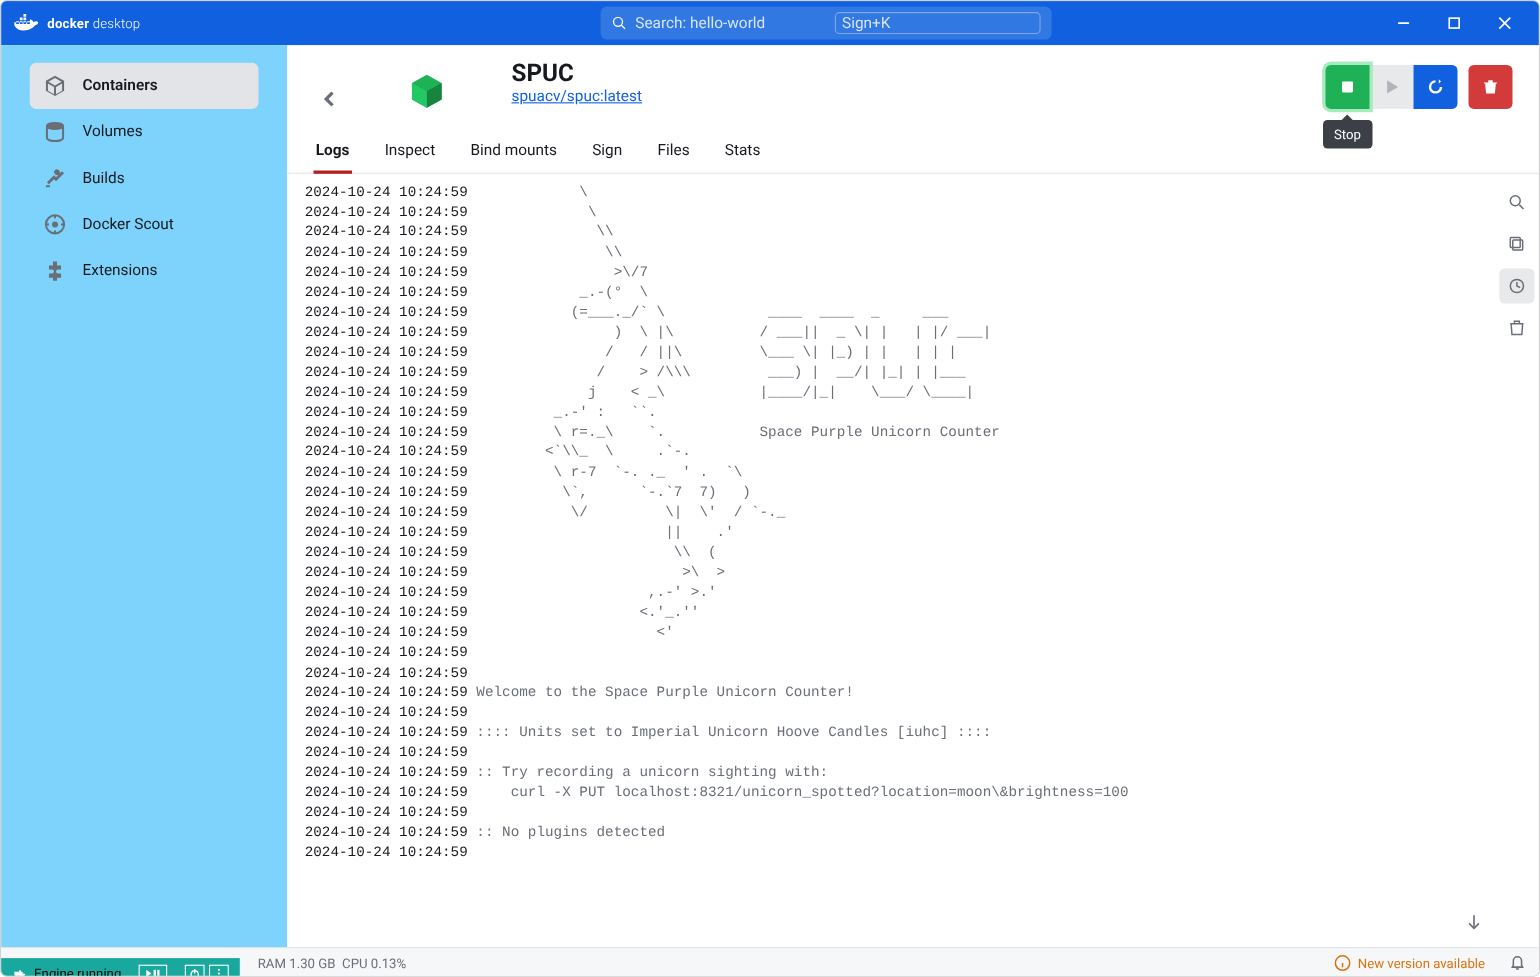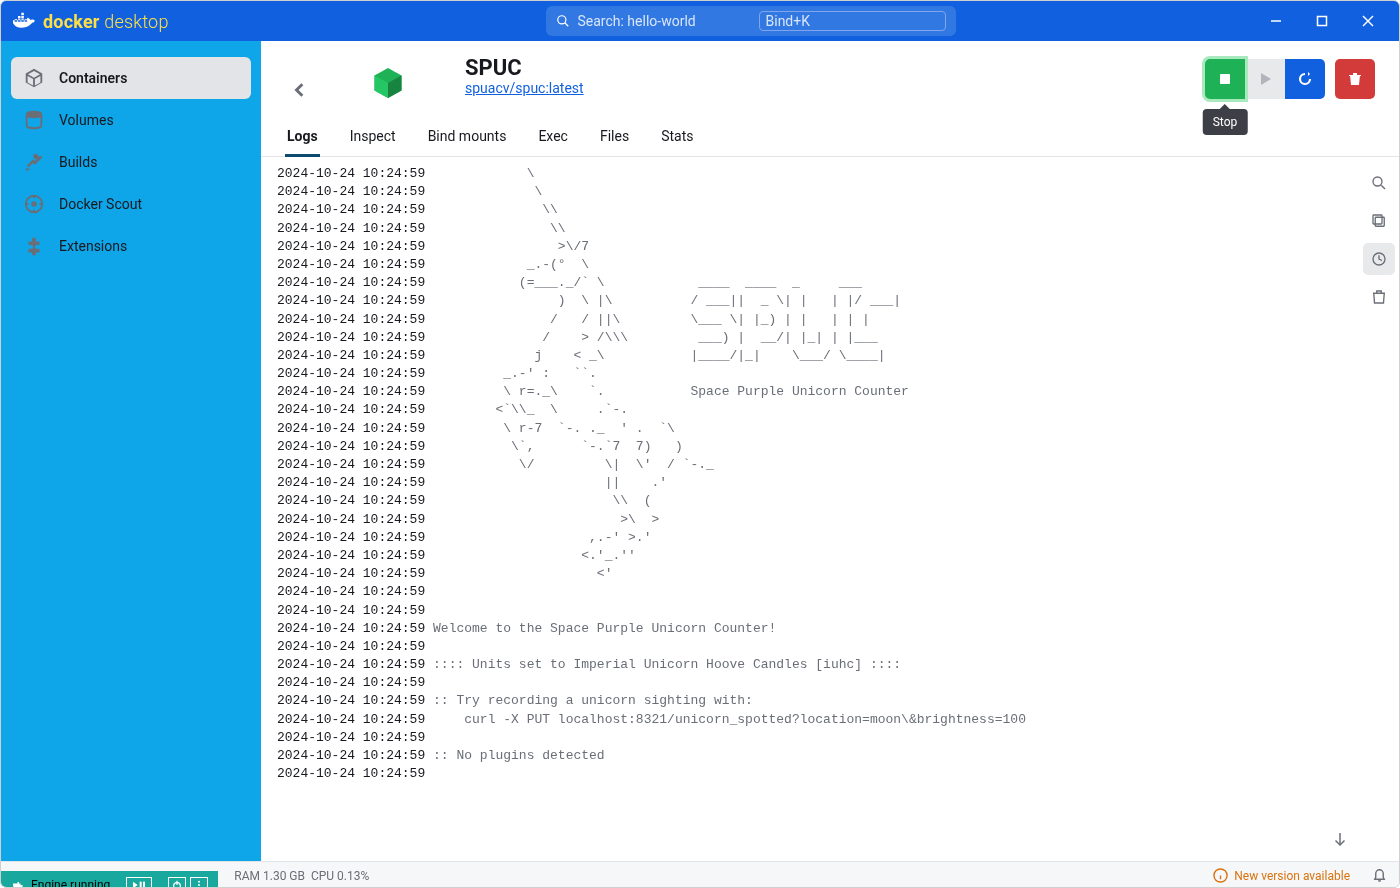--- a/index.html
+++ b/index.html
@@ -1,36 +1,36 @@
 <!DOCTYPE html>
 <html><head>
 <meta charset="utf-8">
 <style>
 * { box-sizing: border-box; margin: 0; padding: 0; }
 body { font-family: -apple-system, BlinkMacSystemFont, "Segoe UI", Roboto, sans-serif; font-size: 14px; color: #17191e; background: #fff; width: 1400px; height: 888px; overflow: hidden; border-radius: 6px; border: 1px solid #d0d0d0; }
 
 .titlebar { background: #1060df; height: 40px; display: flex; align-items: center; padding: 0 8px; }
 .logo-area { display: flex; align-items: center; gap: 6px; width: 245px; }
 .logo-area .whale { width: 28px; height: 20px; }
-.logo-text { color: #fde047; font-size: 18px; font-weight: 300; letter-spacing: 0.2px; }
+.logo-text { color: #ffffff; font-size: 12px; font-weight: 300; letter-spacing: 0.2px; }
 .logo-text strong { font-weight: 700; }
 .search-wrap { flex: 1; display: flex; justify-content: center; }
 .search-box { background: #3178e3; border-radius: 6px; height: 30px; width: 410px; display: flex; align-items: center; padding: 0 10px; color: #fff; gap: 8px; }
 .search-box .mag { width: 14px; height: 14px; flex-shrink: 0; }
 .search-box span { flex: 1; color: #d8e5fa; font-size: 14px; }
 .kbd { border: 1px solid #7ea5ee; border-radius: 4px; padding: 1px 6px; font-size: 12px; color: #fff; }
 .title-icons { display: flex; align-items: center; gap: 14px; padding: 0 6px; }
 .title-icons svg { width: 18px; height: 18px; fill: #fff; cursor: pointer; }
 .signin { background: #fff; color: #1060df; font-weight: 600; padding: 5px 14px; border-radius: 5px; cursor: pointer; }
 .winctrl { display: flex; align-items: center; gap: 0; margin-left: 6px; }
 .winctrl div { width: 46px; height: 40px; display: flex; align-items: center; justify-content: center; cursor: pointer; }
 .winctrl svg { width: 12px; height: 12px; stroke: #fff; fill: none; stroke-width: 1.5; }
 
 .app-body { display: flex; height: 820px; }
-.sidebar { width: 260px; background: #0ea5e9; padding: 16px 10px; }
+.sidebar { width: 260px; background: #7dd3fc; padding: 16px 26px; }
 .sidebar-item { display: flex; align-items: center; gap: 14px; padding: 10px 12px; border-radius: 6px; cursor: pointer; color: #17191e; }
 .sidebar-item.active { background: #e3e4e7; font-weight: 600; }
 .sidebar-item svg { width: 22px; height: 22px; fill: #6a6e77; flex-shrink: 0; }
 
 .main { flex: 1; display: flex; flex-direction: column; overflow: hidden; }
 .detail-header { padding: 14px 24px 0 24px; display: flex; align-items: flex-start; gap: 45px; }
 .back-btn { padding: 10px 8px; cursor: pointer; margin-top: 18px; }
 .back-btn svg { width: 14px; height: 14px; stroke: #6a6e77; fill: none; stroke-width: 2.5; }
 .cube-icon { width: 36px; height: 36px; margin: 10px 14px 0 10px; }
 .name-block { flex: 1; }
@@ -50,21 +50,21 @@
 .ctrl-start svg { fill: #b1b4ba; }
 .ctrl-restart { background: #1060df; border-radius: 0 5px 5px 0; }
 .ctrl-restart svg { fill: none; stroke: #fff; stroke-width: 2.2; }
 .ctrl-del { background: #d33a3a; border-radius: 5px; margin-left: 10px; }
 .ctrl-del svg { fill: #fff; }
 .tooltip { position: absolute; top: 50px; left: 50%; transform: translateX(-50%); background: #3c3f46; color: #fff; font-size: 12px; padding: 6px 10px; border-radius: 4px; white-space: nowrap; }
 .tooltip::before { content: ""; position: absolute; top: -5px; left: 50%; transform: translateX(-50%); border: 5px solid transparent; border-bottom-color: #3c3f46; border-top: none; }
 
 .tabs { display: flex; gap: 28px; padding: 14px 24px 0 24px; border-bottom: 1px solid #e3e4e7; }
 .tab { padding: 4px 2px 10px 2px; cursor: pointer; color: #17191e; font-size: 14px; }
-.tab.active { font-weight: 700; border-bottom: 3px solid #0c4a6e; margin-bottom: -1px; }
+.tab.active { font-weight: 700; border-bottom: 3px solid #b91c1c; margin-bottom: -1px; }
 
 .log-wrap { flex: 1; display: flex; overflow: hidden; position: relative; }
 .log-pane { flex: 1; overflow: auto; padding: 8px 16px; font-family: "SFMono-Regular", Consolas, "Liberation Mono", monospace; font-size: 13px; line-height: 1.4; color: #6a6e77; white-space: pre; }
 .log-pane .ts { color: #17191e; }
 .log-tools { width: 40px; padding: 10px 0; display: flex; flex-direction: column; gap: 6px; align-items: center; }
 .lt-btn { width: 32px; height: 32px; border-radius: 5px; display: flex; align-items: center; justify-content: center; cursor: pointer; }
 .lt-btn.active { background: #e8e9eb; }
 .lt-btn svg { width: 18px; height: 18px; stroke: #6a6e77; fill: none; stroke-width: 1.8; }
 .scroll-down { position: absolute; bottom: 10px; right: 50px; }
 .scroll-down svg { width: 18px; height: 18px; stroke: #6a6e77; fill: none; stroke-width: 2; }
@@ -90,21 +90,21 @@
       </svg>
     <span class="logo-text"><strong>docker</strong> <span>desktop</span></span>
   </div>
   <div class="search-wrap">
     <div class="search-box">
       <svg class="mag" viewBox="0 0 24 24">
           <circle cx="10" cy="10" r="7" fill="none" stroke="#fff" stroke-width="2"></circle>
           <line x1="15" y1="15" x2="21" y2="21" stroke="#fff" stroke-width="2"></line>
         </svg>
       <span>Search: hello-world</span>
-      <span class="kbd">Bind+K</span>
+      <span class="kbd">Sign+K</span>
     </div>
   </div>
   <div class="winctrl">
     <div>
         <svg viewBox="0 0 12 12">
           <line x1="1" y1="6" x2="11" y2="6"></line>
         </svg>
       </div>
     <div>
         <svg viewBox="0 0 12 12">
@@ -197,21 +197,21 @@
               <path d="M3 4h10l-1 10H4L3 4zm3-2h4v2H6V2zM2 4h12v1H2z"></path>
             </svg>
         </div>
       </div>
     </div>
 
     <div class="tabs">
       <div class="tab active">Logs</div>
       <div class="tab">Inspect</div>
       <div class="tab">Bind mounts</div>
-      <div class="tab">Exec</div>
+      <div class="tab">Sign</div>
       <div class="tab">Files</div>
       <div class="tab">Stats</div>
     </div>
 
     <div class="log-wrap">
       <div class="log-pane" id="log-pane"><span class="ts">2024-10-24 10:24:59</span>             \
 <span class="ts">2024-10-24 10:24:59</span>              \
 <span class="ts">2024-10-24 10:24:59</span>               \\
 <span class="ts">2024-10-24 10:24:59</span>                \\
 <span class="ts">2024-10-24 10:24:59</span>                 &gt;\/7

